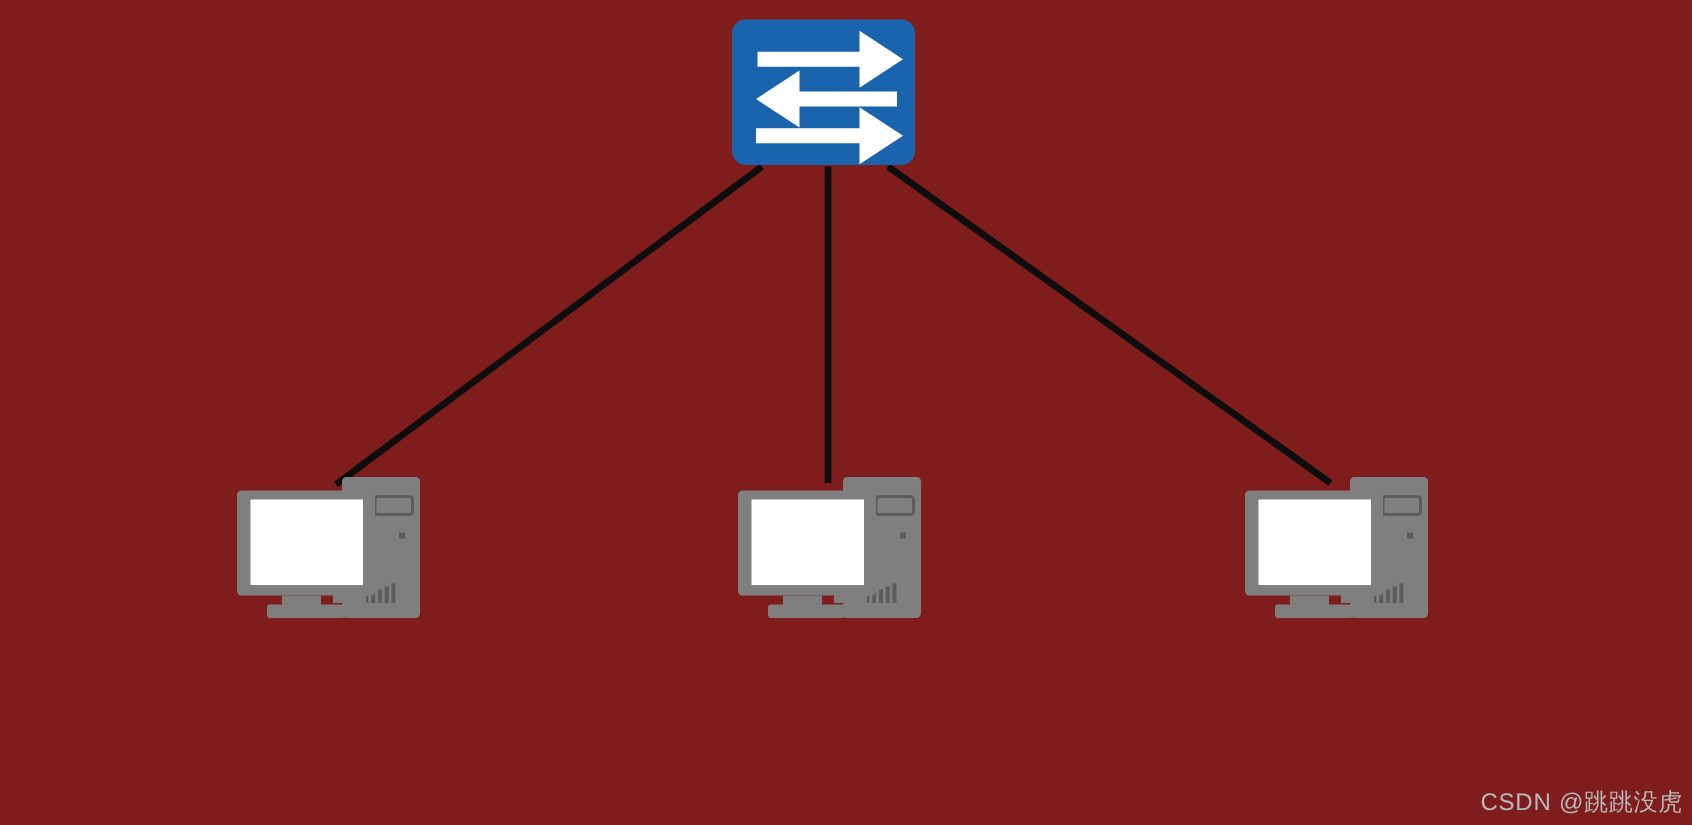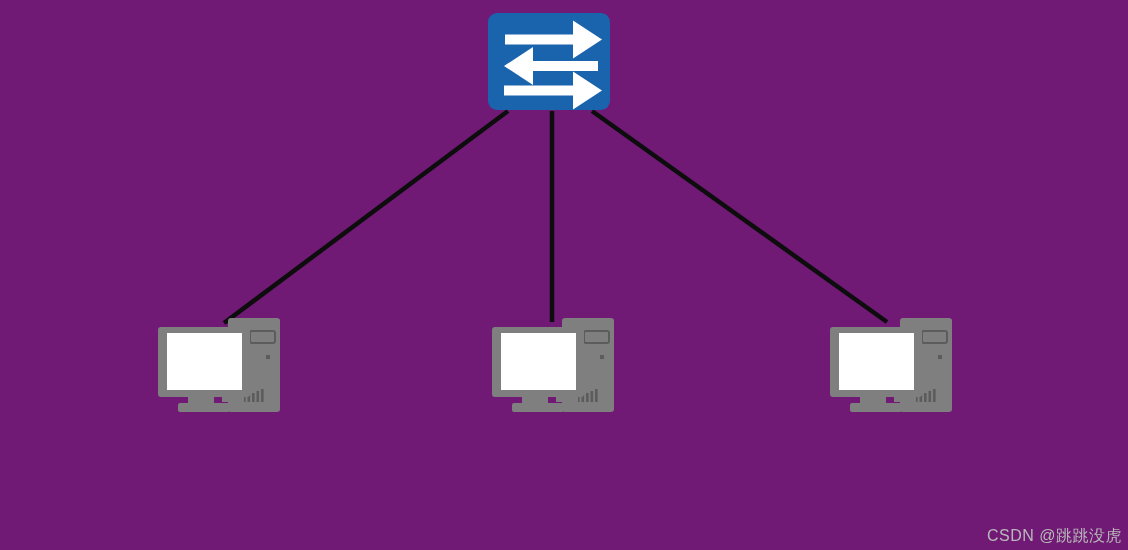--- a/index.html
+++ b/index.html
@@ -5,21 +5,21 @@
   html, body {
     margin: 0;
     padding: 0;
     background: #ffffff;
     font-family: "Liberation Sans", "DejaVu Sans", sans-serif;
   }
   .stage {
     position: relative;
     width: 1128px;
     height: 550px;
-    background: #701a75;
+    background: #7f1d1d;
     overflow: hidden;
   }
   .topology-svg {
     position: absolute;
     left: 0;
     top: 0;
     width: 1128px;
     height: 550px;
     display: block;
   }

